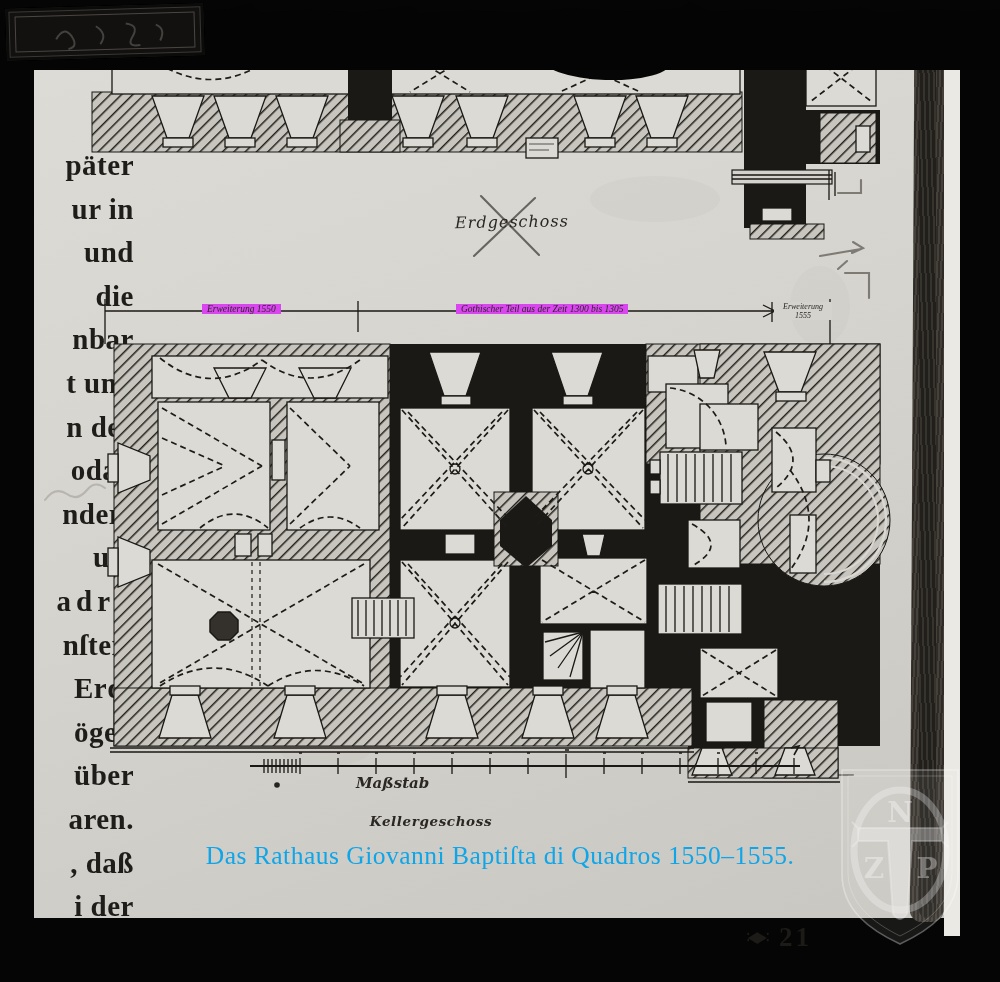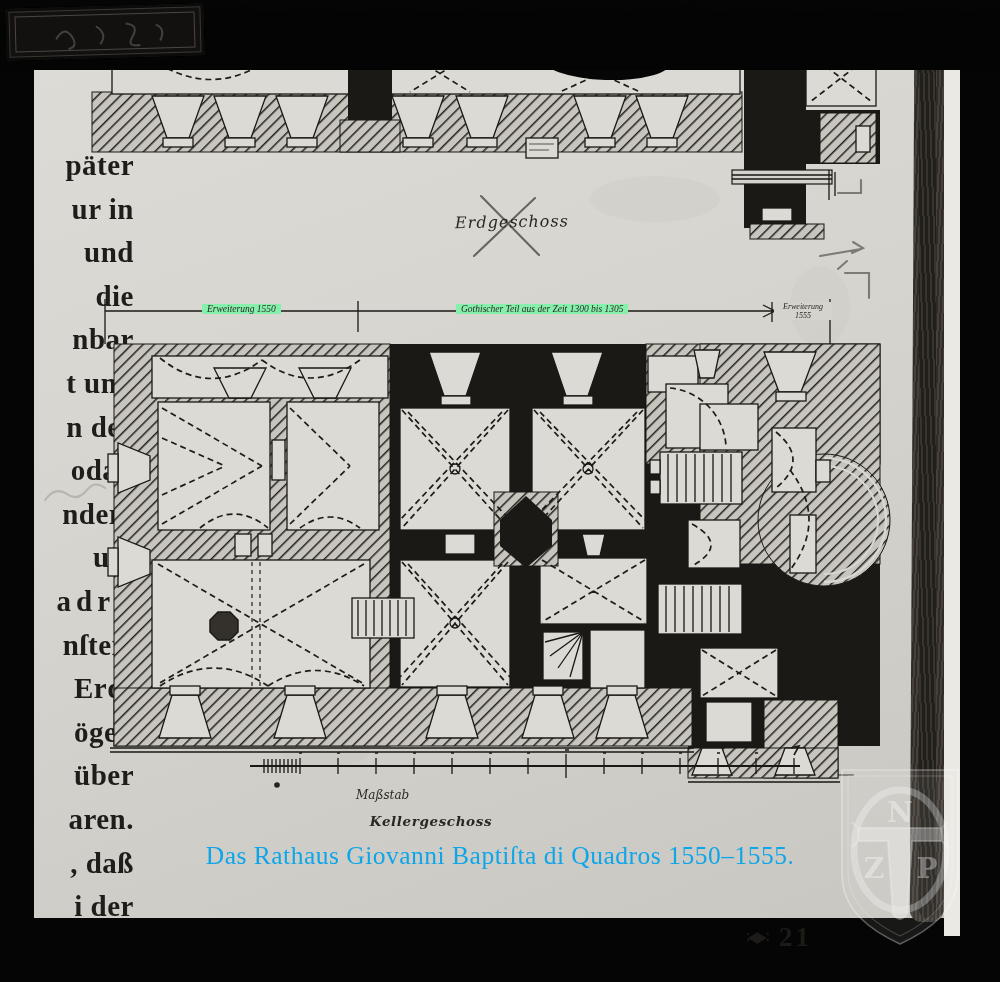--- a/index.html
+++ b/index.html
@@ -13,23 +13,23 @@
   #margin-col{position:absolute;left:-40px;top:88px;width:144px;text-align:right;
               font-weight:bold;font-size:29px;line-height:43.6px;color:#1f1d1a;
               letter-spacing:.5px;white-space:nowrap;}
   #margin-col .ls{letter-spacing:5px;}
   
   .script{font-style:italic;color:#2b2823;font-family:"DejaVu Serif",serif;}
   #lbl-erdgeschoss{position:absolute;left:455px;top:212px;width:140px;font-size:16px;
                    letter-spacing:1px;transform:rotate(-1deg);}
   #lbl-kellergeschoss{position:absolute;left:366px;top:813px;width:130px;font-size:13.5px;
                       font-weight:bold;letter-spacing:.6px;text-align:center;}
-  #lbl-massstab{position:absolute;left:356px;top:774px;font-size:12px;font-weight:normal;margin-top:14px;}
+  #lbl-massstab{position:absolute;left:356px;top:774px;font-size:15px;font-weight:bold;}
   .dimlbl{position:absolute;font-style:italic;font-size:9.5px;color:#2b2823;
-          background:#86efac;padding:0 5px;white-space:nowrap;}
+          background:#d946ef;padding:0 5px;white-space:nowrap;}
   #dim-left{left:202px;top:304px;}
   #dim-mid{left:456px;top:304px;}
   #dim-right{left:774px;top:302px;width:58px;text-align:center;font-size:8px;line-height:9px;
              font-style:italic;color:#2b2823;background:#d5d3ce;position:absolute;}
   
   #caption{position:absolute;left:140px;top:841px;width:720px;text-align:center;
            font-size:25.5px;color:#0ea5e9;letter-spacing:.5px;}
   #folio{position:absolute;left:746px;top:922px;color:#1d1b18;white-space:nowrap;}
   #folio .orn{font-size:17px;font-family:"DejaVu Sans",sans-serif;vertical-align:3px;letter-spacing:1px;}
   #folio .orn .dia{display:inline-block;transform:scale(1.5,.9);}

